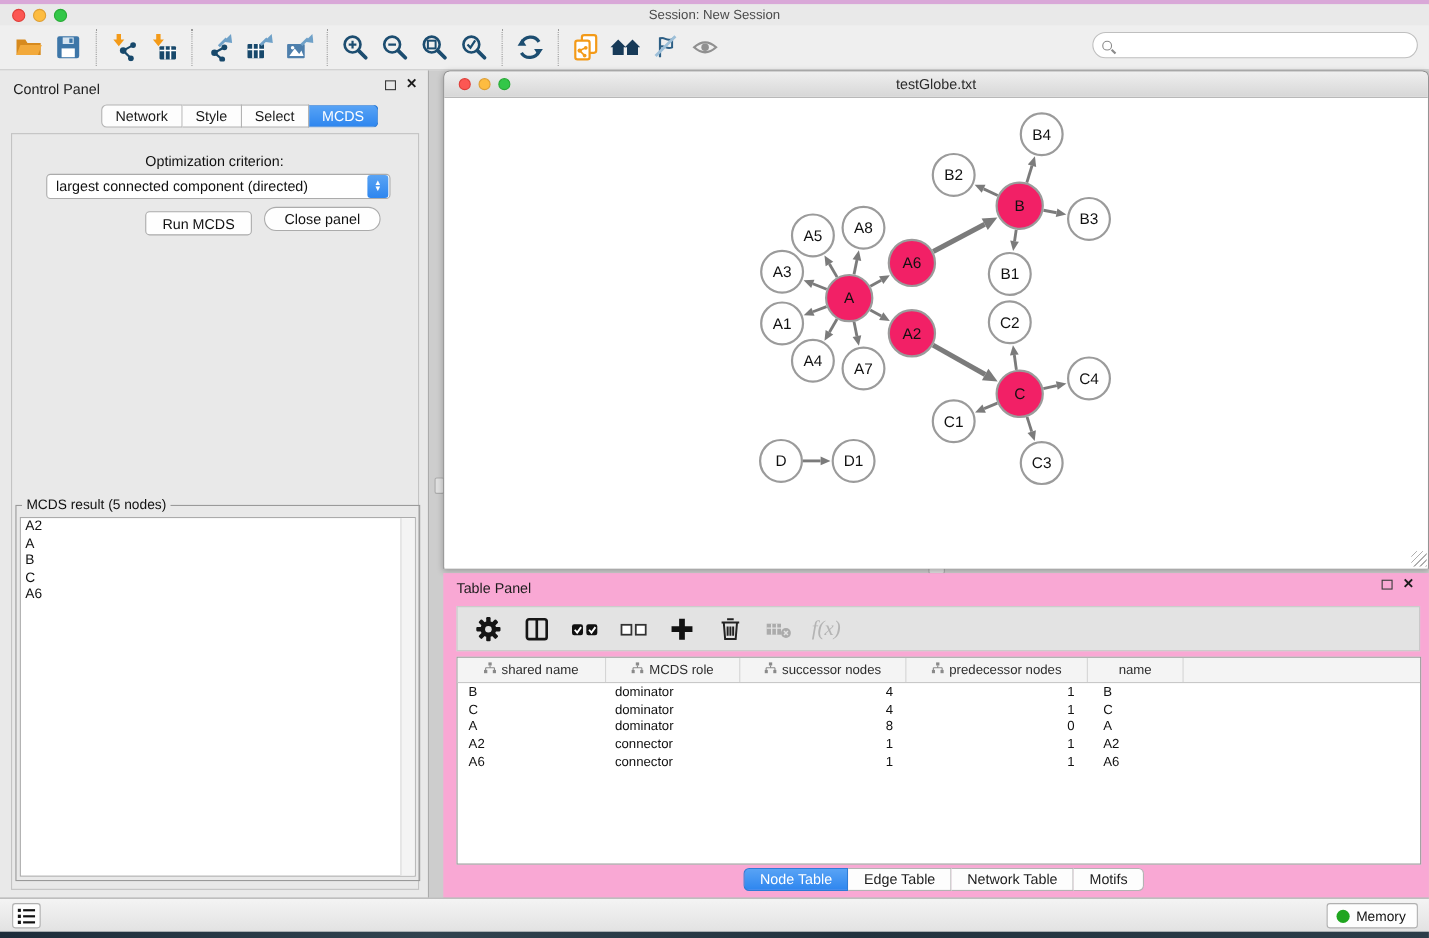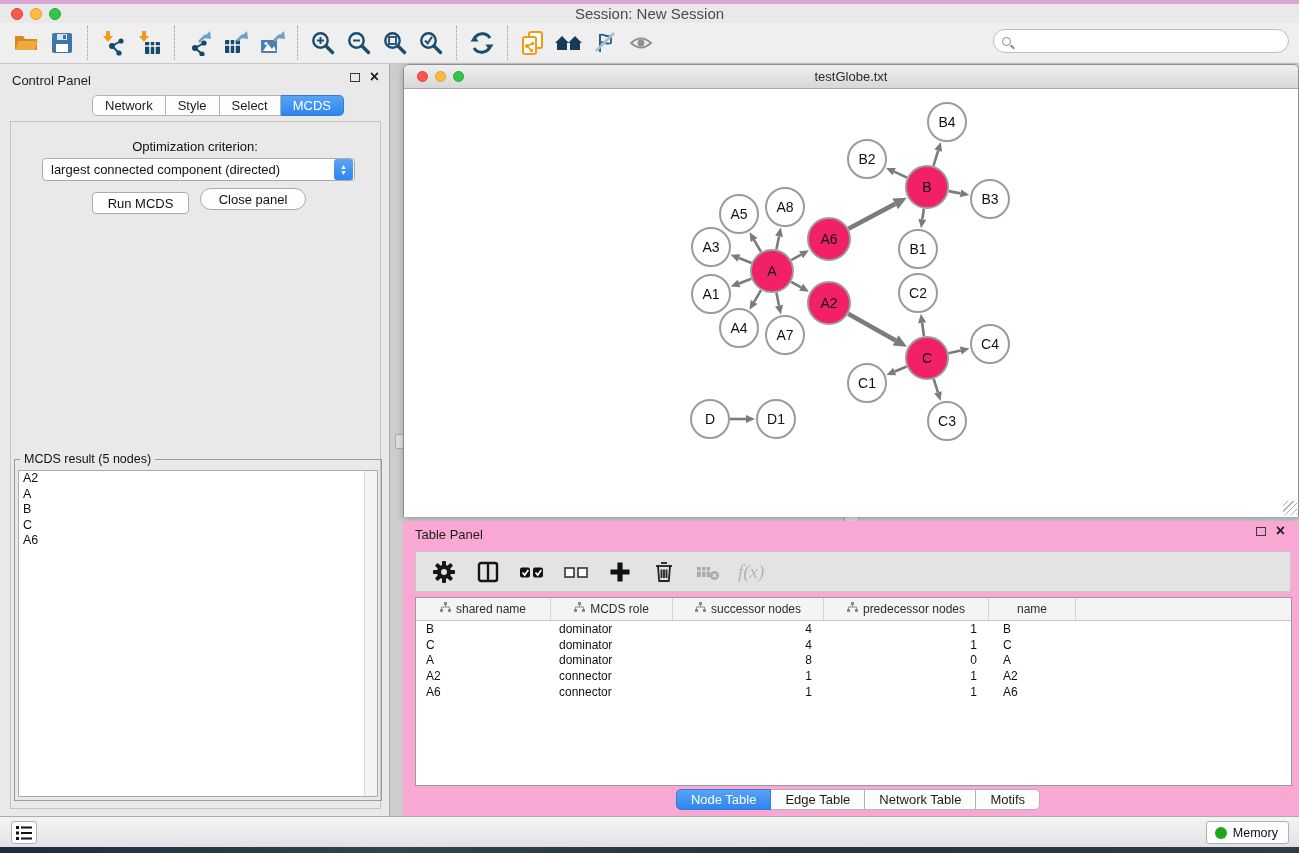--- a/index.html
+++ b/index.html
@@ -8,21 +8,21 @@
   .abs { position:absolute; }
 
   
   #top-strip { left:0; top:0; width:1299px; height:4px; background:#D9A8D8; }
   #app { left:0; top:4px; width:1299px; height:843px; background:#E9E9E9; }
   #titlebar { left:0; top:0; width:100%; height:19px; background:#E9E9E9; }
   .tl { width:12px; height:12px; border-radius:50%; display:inline-block; }
   .tl-red { background:#FC5753; border:1px solid #DF3E38; }
   .tl-yellow { background:#FDBC40; border:1px solid #DE9F34; }
   .tl-green { background:#33C748; border:1px solid #27AA35; }
-  #title-text { width:100%; text-align:center; line-height:19px; font-size:15px; color:#4a4a4a; }
+  #title-text { width:100%; text-align:center; line-height:19px; font-size:12px; color:#4a4a4a; }
 
   #main-toolbar { left:0; top:19px; width:100%; height:41px; background:#EFEFEF; border-bottom:1px solid #C6C6C6;
                   display:flex; align-items:center; padding-left:8px; }
   .tbtn { width:36px; height:34px; display:flex; align-items:center; justify-content:center; cursor:default; }
   .tsep { border-left:1px dotted #9a9a9a; height:34px; margin:0 7px; }
   #search-wrap { position:absolute; right:10px; top:6px; width:296px; height:24px; background:#fff;
                  border:1px solid #BFBFBF; border-radius:12px; display:flex; align-items:center; padding-left:8px; }
   .mag { width:9px; height:9px; border:1.5px solid #8a8a8a; border-radius:50%; position:relative; }
   .mag::after { content:""; position:absolute; width:5px; height:1.5px; background:#8a8a8a;
                 transform:rotate(45deg); left:7px; top:8px; }
@@ -48,21 +48,21 @@
 
   #cp-subpanel { left:10px; top:57px; width:371px; height:688px; border:1px solid #C3C3C3; }
   #opt-label { left:0; top:75px; width:390px; text-align:center; font-size:13px; color:#111; }
   #criterion-select { left:42px; top:94px; width:313px; height:23px; background:#fff; border:1px solid #ABABAB;
                       border-radius:4px; display:flex; align-items:center; font-size:13px; color:#111; }
   #criterion-select .sel-text { flex:1; padding-left:8px; white-space:nowrap; overflow:hidden; }
   .stepper { width:19px; height:21px; margin-right:1px; border-radius:3px; background:linear-gradient(#5AA4F4,#2E86EF);
              display:flex; flex-direction:column; align-items:center; justify-content:center; color:#fff; }
   .stepper span { font-size:7px; line-height:6px; }
   .push-btn { position:absolute; height:22px; background:#FEFEFE; border:1px solid #ABABAB; border-radius:4px;
-              font-size:13px; color:#111; display:flex; align-items:center; justify-content:center; }
+              font-size:13px; color:#111; display:flex; align-items:center; justify-content:center;margin-left:40px; }
   #run-btn { left:92px; top:128px; width:97px; }
   #closep-btn { left:200px; top:124px; width:106px;border-radius:11px; }
 
   #mcds-fieldset { left:14px; top:395px; width:368px; height:342px; border:1px solid #9a9a9a; }
   #mcds-legend { position:absolute; top:-8px; left:5px; background:#E9E9E9; padding:0 4px; font-size:12.5px; color:#111; }
   #mcds-listwrap { position:absolute; left:3px; top:10px; right:3px; bottom:3px; background:#fff; border:1px solid #ABABAB; }
   #mcds-scroll { position:absolute; right:0; top:0; width:13px; height:100%; background:#F4F4F4; border-left:1px solid #DADADA; }
   .mcds-item { font-size:12.5px; color:#111; line-height:15.5px; padding-left:4px; }
 
   

